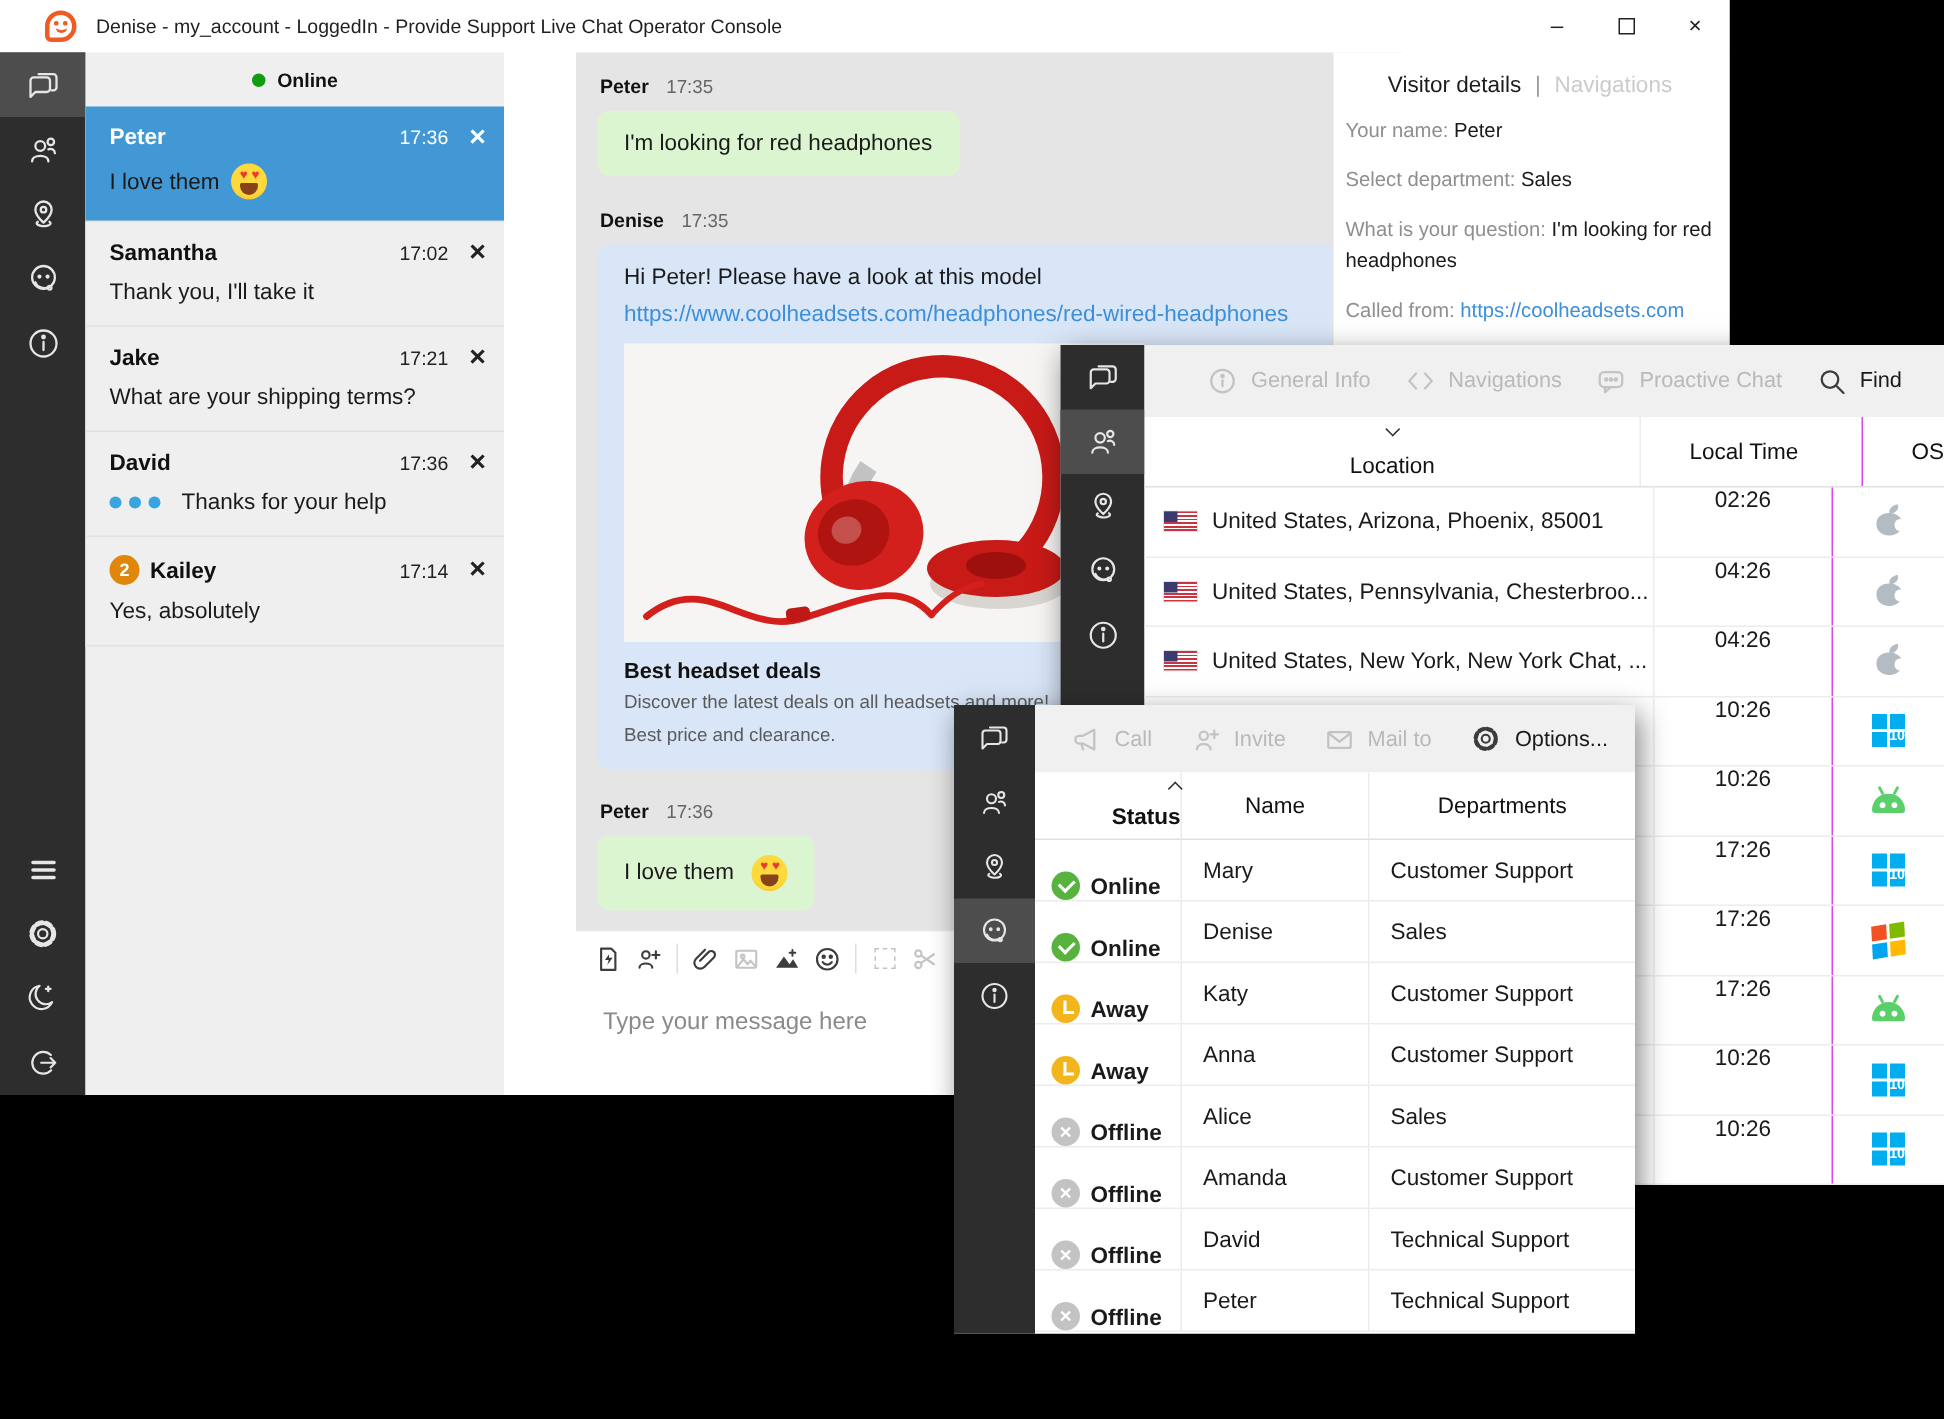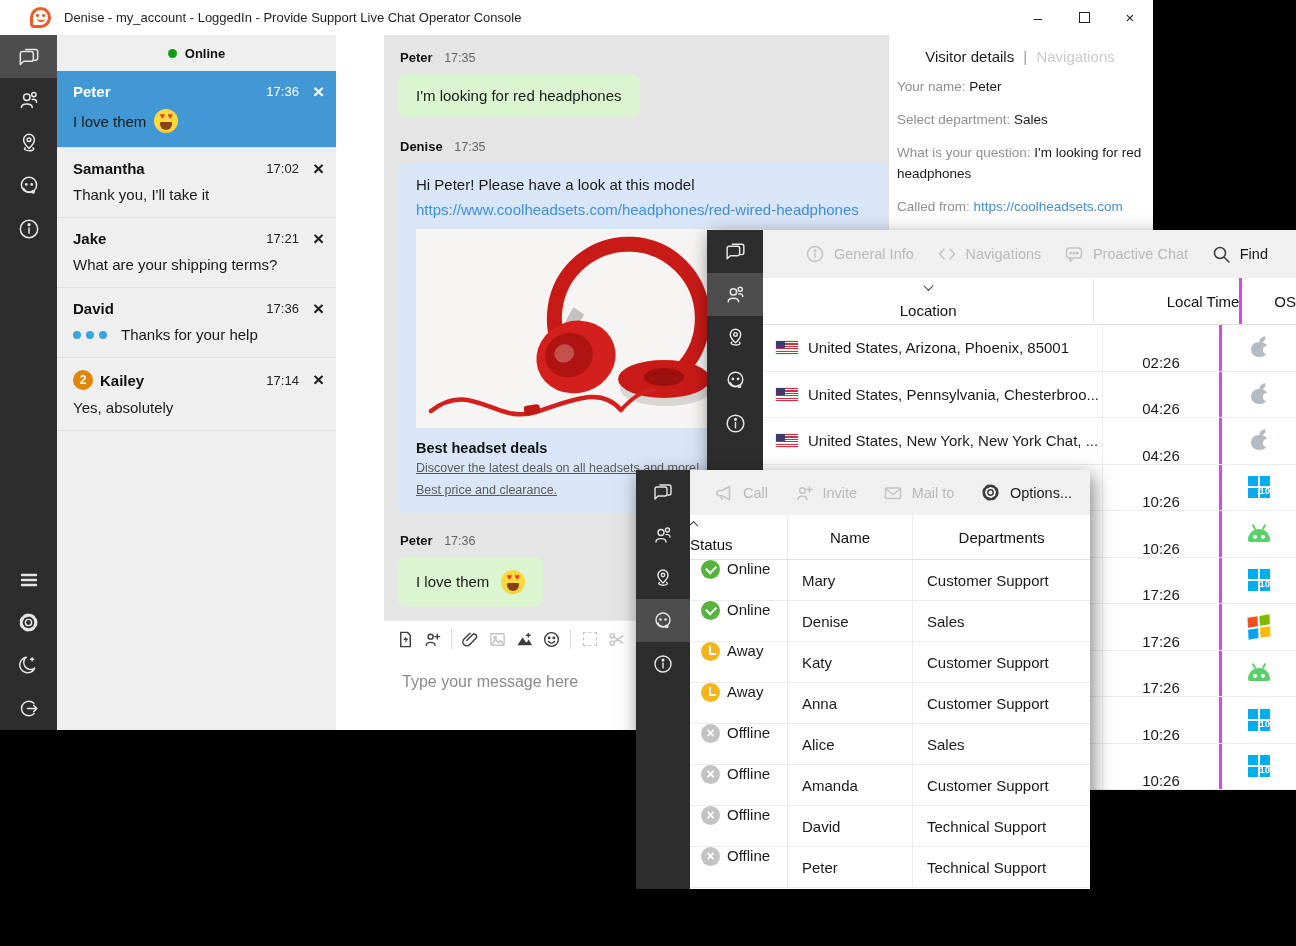--- a/index.html
+++ b/index.html
@@ -57,21 +57,21 @@
   .msg-author { font-weight:700; color:#111; }
   .msg-time { color:#666; font-size:12.5px; margin-left:8px; }
   .bubble { position:relative; border-radius:8px; padding:13px 18px; font-size:15px; color:#1a1a1a; }
   .bubble.green { background:#dcf5d1; display:inline-flex; align-items:center; gap:12px; }
   .bubble.green::before { content:""; position:absolute; left:-6px; top:11px; border:6px solid transparent; border-right-color:#dcf5d1; }
   .bubble.blue { background:#d9e6f8; display:block; width:507px; }
   .bubble.blue::before { content:""; position:absolute; left:-6px; top:11px; border:6px solid transparent; border-right-color:#d9e6f8; }
   .msg-link { display:block; margin-top:8px; color:#3d8fd9; font-size:15px; text-decoration:none; white-space:nowrap; }
   .msg-image { width:347px; height:199px; background:#f6f5f3; margin:11px 0 12px; position:relative; }
   .card-title { font-weight:700; font-size:14.5px; color:#111; margin-top:2px; }
-  .card-line { font-size:12.5px; color:#5a5a5a; line-height:1.5; margin-top:3px;text-decoration:underline; }
+  .card-line { font-size:12.5px; color:#5a5a5a; line-height:1.5; margin-top:3px; }
   .vscroll { position:absolute; right:1px; top:2px; width:7px; height:582px; background:#f1f1f1; border-radius:4px; }
   .vscroll .thumb { position:absolute; left:0; right:0; top:40%; height:45%; background:#d7d7d7; border-radius:4px; }
 
   
   .composer { position:absolute; left:0; right:0; bottom:0; height:110px; background:#fff; border-top:1px solid #ebebeb; }
   .composer-toolbar { height:36px; display:flex; align-items:center; padding-left:8px; }
   .tool-btn { width:27px; height:26px; display:flex; align-items:center; justify-content:center; }
   .tool-btn svg { stroke:#3c3c3c; fill:none; stroke-width:1.5; stroke-linecap:round; stroke-linejoin:round; }
   .tool-btn.dis svg { stroke:#c4c4c4; }
   .tool-sep { width:1px; height:20px; background:#ddd; margin:0 5px; }
@@ -103,21 +103,21 @@
   .chev.down { transform:rotate(225deg) translate(1px,1px); }
 
   
   #visitors-window { left:707px; top:230px; width:589px; height:560px; z-index:2; }
   #vw-sidebar { width:56px; }
   #vw-toolbar { left:56px; height:48px; padding:0 28px 0 42px; justify-content:space-between; }
   .vw-table { position:absolute; left:56px; right:0; top:48px; bottom:0; background:#fff; }
   .vw-hrow { height:47px; display:flex; border-bottom:1px solid #e0e0e0;gap:32px; }
   .vw-row { height:46.5px; display:flex; align-items:stretch; border-bottom:1px solid #ececec; font-size:15px; }
   .c-loc { width:340px; border-right:1px solid #ececec; display:flex; align-items:center; gap:10px; padding-left:13px; }
-  .c-time { width:119px; border-right:3px solid #d946ef; display:flex; align-items:flex-end; justify-content:center; }
+  .c-time { width:119px; border-right:1px solid #d946ef; display:flex; align-items:flex-start; justify-content:center; }
   .c-os { flex:1; display:flex; align-items:center; justify-content:center; }
 
   .flag-us { width:22px; height:13px; flex:0 0 auto; background-image:linear-gradient(#3c3b6e,#3c3b6e), repeating-linear-gradient(180deg,#cc3340 0 1.2px,#fff 1.2px 2.4px); background-repeat:no-repeat,repeat; background-size:9px 7px,auto; box-shadow:0 0 0 .5px #d9d9d9; }
 
   
   .os-apple { width:17px; height:19px; position:relative; }
   .os-apple::before { content:""; position:absolute; inset:4px 0 0 0; background:#b3bcc3; border-radius:46% 46% 48% 48%; }
   .os-apple::after { content:""; position:absolute; right:-2px; top:8px; width:7px; height:8px; background:#fff; border-radius:50%; }
   .os-apple .leaf { position:absolute; top:-1px; left:8px; width:7px; height:5px; background:#b3bcc3; border-radius:80% 10% 80% 10%; transform:rotate(-18deg); }
   .os-win10, .os-win7 { width:22px; height:22px; position:relative; background-repeat:no-repeat; }
@@ -129,21 +129,21 @@
   .os-android::before { left:5px; transform:rotate(-28deg); }
   .os-android::after { right:5px; transform:rotate(28deg); }
 
   
   #operators-window { left:636px; top:470px; width:454px; height:419px; z-index:3; }
   #ow-sidebar { width:54px; }
   #ow-toolbar { left:54px; height:45px; padding:0 18px 0 24px; justify-content:space-between; }
   .ow-table { position:absolute; left:54px; right:0; top:45px; bottom:0; background:#fff; }
   .ow-hrow { height:45px; display:flex; border-bottom:1px solid #e0e0e0; }
   .ow-row { height:41px; display:flex; align-items:stretch; border-bottom:1px solid #ececec; font-size:15px; }
-  .c-status { width:98px; border-right:1px solid #ececec; display:flex; align-items:flex-start; gap:7px; padding-left:11px; }
+  .c-status { width:98px; border-right:1px solid #ececec; display:flex; align-items:flex-end; gap:7px; padding-left:11px;font-weight:bold; }
   .c-name { width:125px; border-right:1px solid #ececec; display:flex; align-items:center; padding-left:14px; }
   .c-dept { flex:1; display:flex; align-items:center; padding-left:14px; }
 
   .st { width:19px; height:19px; border-radius:50%; position:relative; flex:0 0 auto; }
   .st-online { background:#57b33e; }
   .st-online::after { content:""; position:absolute; left:4.5px; top:4.5px; width:8px; height:4.5px; border-left:2.5px solid #fff; border-bottom:2.5px solid #fff; transform:rotate(-45deg); }
   .st-away { background:#f2b51d; }
   .st-away::after { content:""; position:absolute; left:8px; top:4px; width:5px; height:7px; border-left:2px solid #fff; border-bottom:2px solid #fff; }
   .st-offline { background:#c3c3c3; }
   .st-offline::after { content:"\00d7"; position:absolute; top:50%; left:50%; transform:translate(-50%,-55%); color:#fff; font-size:14px; font-weight:700; }

